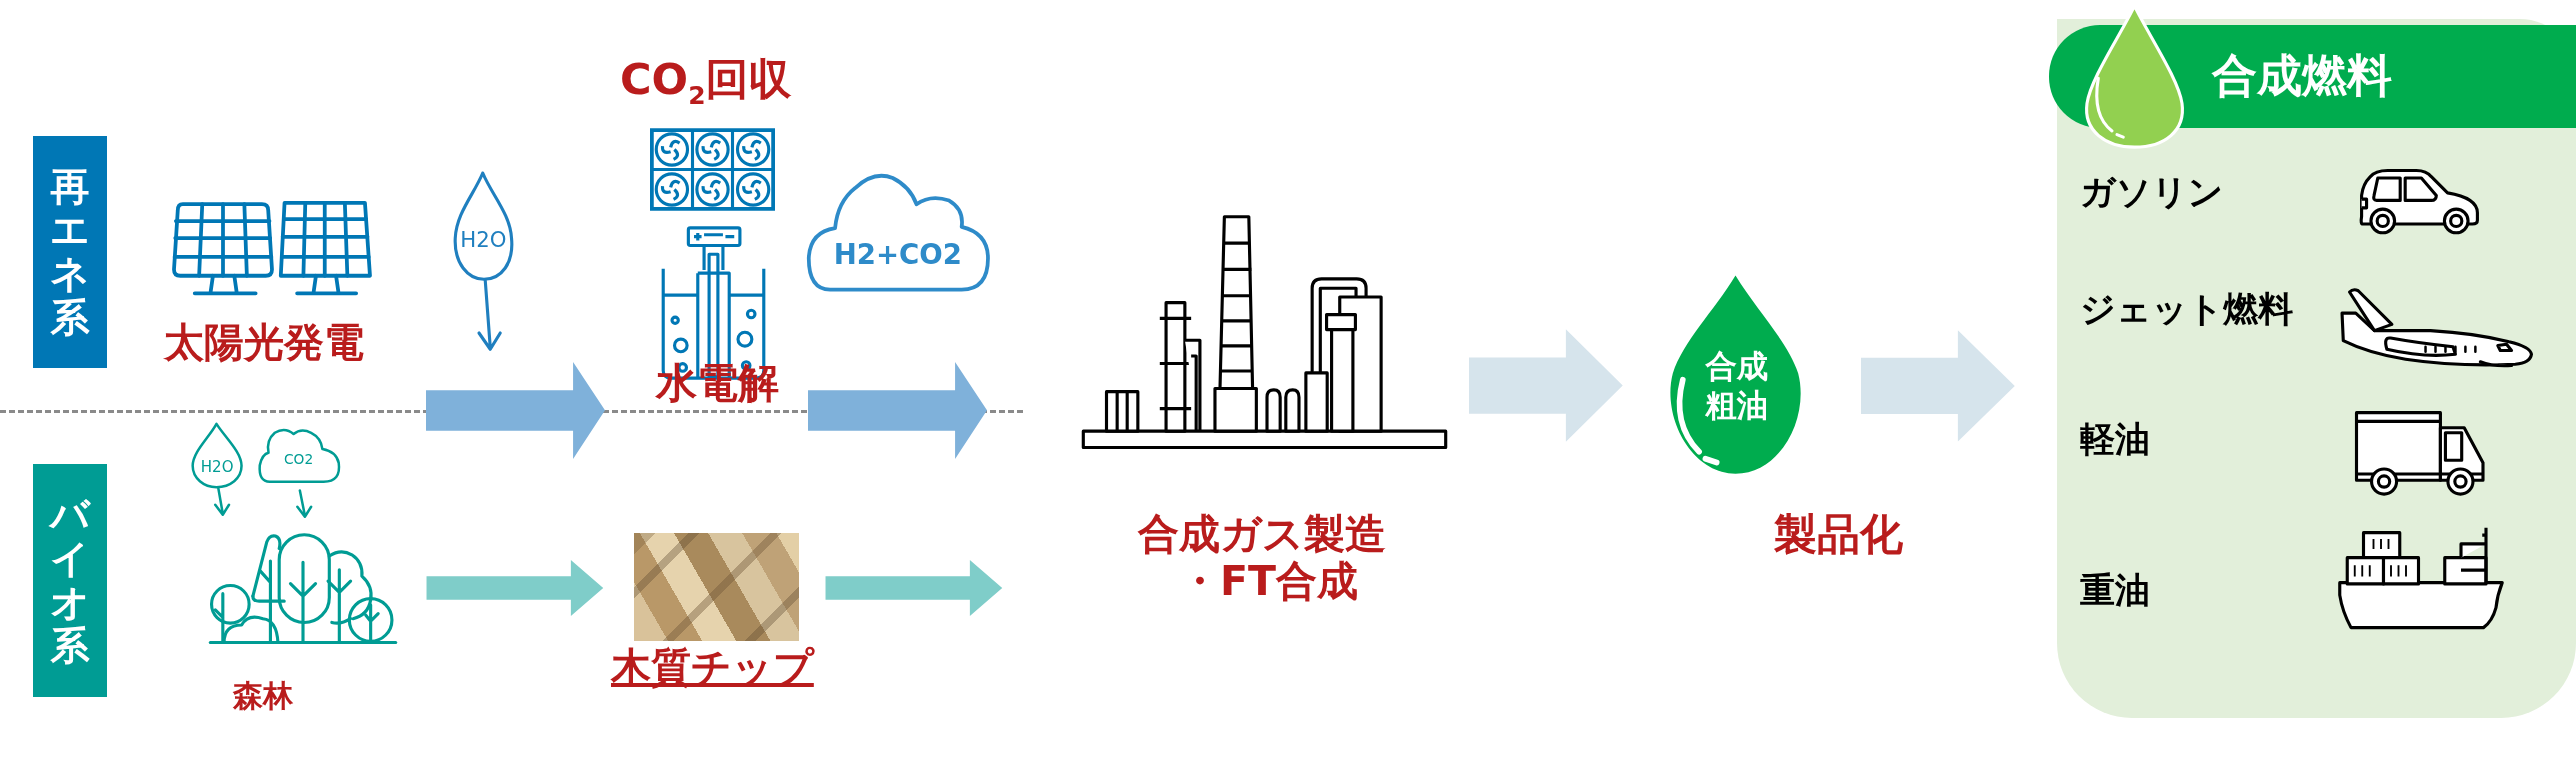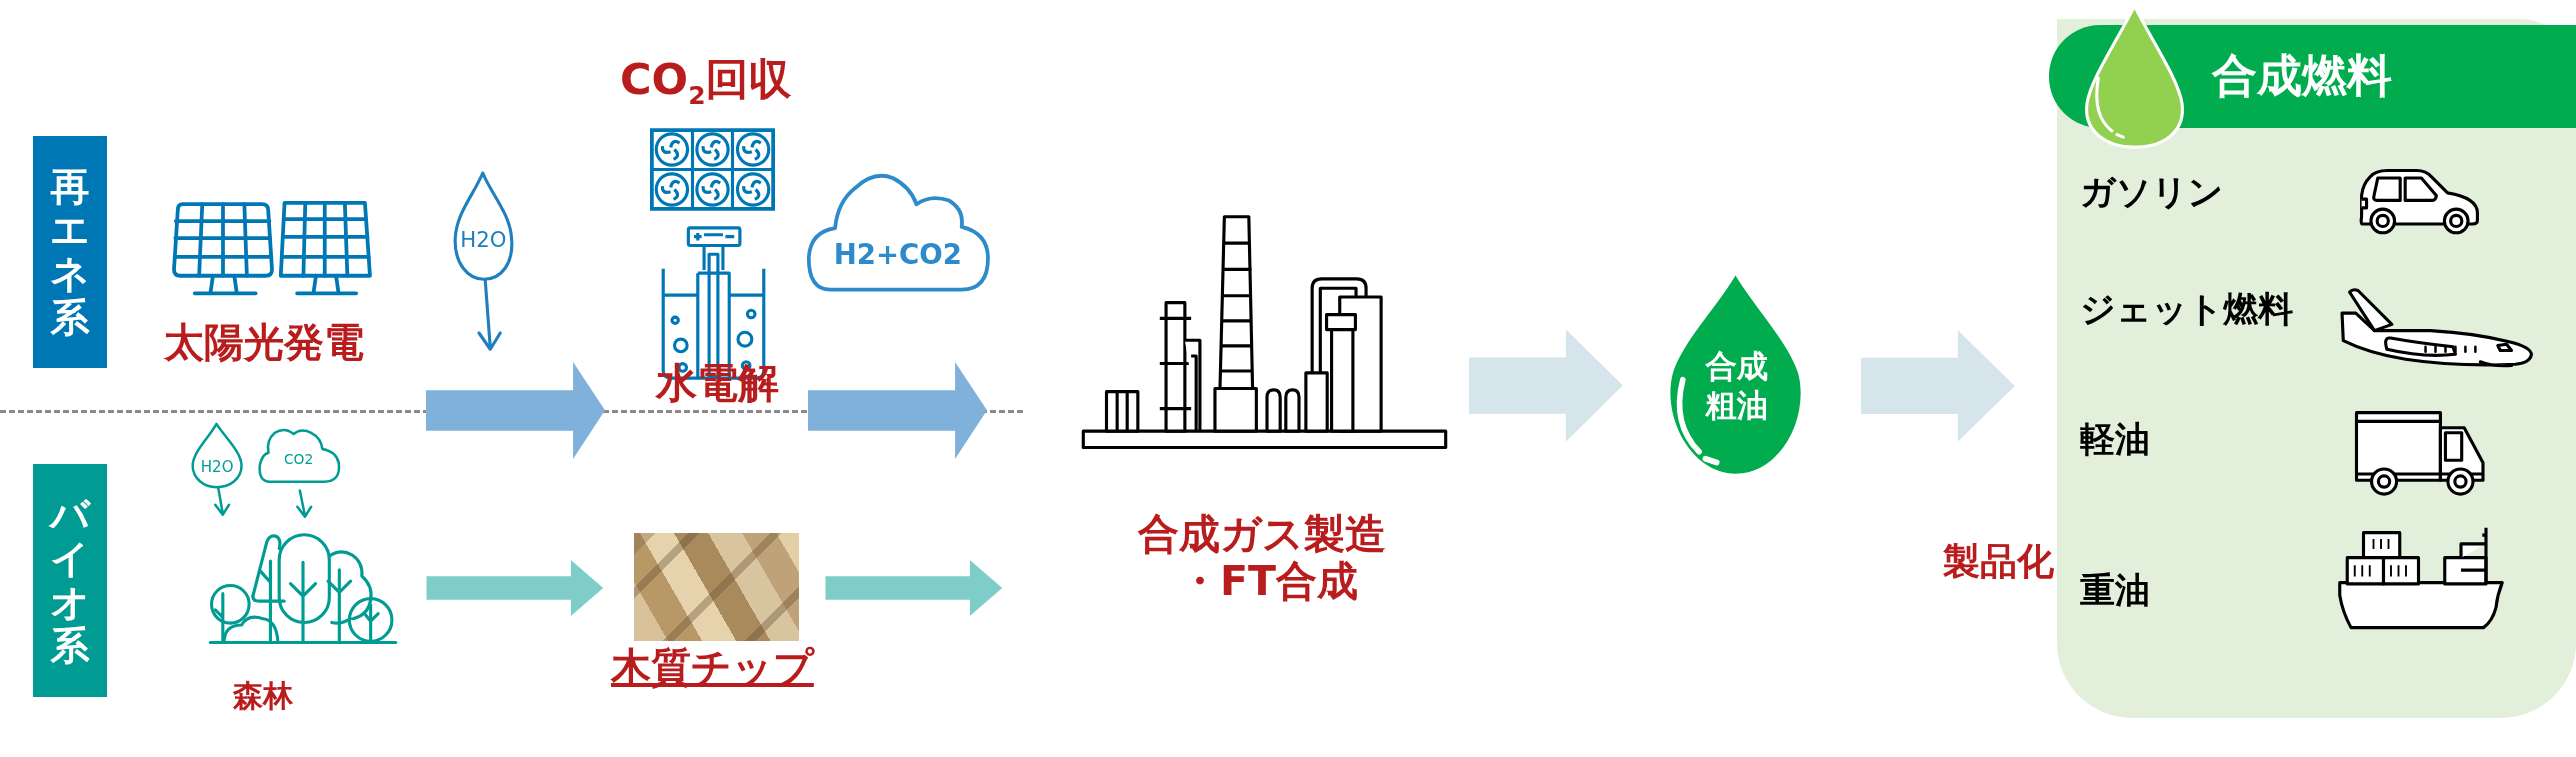--- a/index.html
+++ b/index.html
@@ -215,21 +215,21 @@
   <path d="M114 4 C80 60 30 110 14 160 C-4 230 44 320 114 320 C186 320 232 230 214 160 C198 110 148 60 114 4 Z" fill="#00AC4E"></path>
   <path d="M30 170 Q12 240 56 285" fill="none" stroke="#fff" stroke-width="9" stroke-linecap="round"></path>
   <path d="M66 296 L84 302" fill="none" stroke="#fff" stroke-width="9" stroke-linecap="round"></path>
   <text x="116" y="165" text-anchor="middle" font-size="50" font-weight="bold" fill="#fff" font-family="DejaVu Sans, sans-serif">合成</text>
   <text x="116" y="228" text-anchor="middle" font-size="50" font-weight="bold" fill="#fff" font-family="DejaVu Sans, sans-serif">粗油</text>
 </svg>
 
 <svg style="left:1861px; top:330px;" width="155" height="113" viewBox="0 0 248 180">
   <polygon points="0,44 155,44 155,0 246,89 155,178 155,134 0,134" fill="#D6E4EC"></polygon>
 </svg>
-<div class="lbl" style="left:1943px; top:513px; font-size:37px;margin-top:30px;">製品化</div>
+<div class="lbl" style="left:1774px; top:513px; font-size:43px;">製品化</div>
 
 <div class="panel"></div>
 <div class="header"></div>
 <svg style="left:2082px; top:2.5px;" width="105" height="147" viewBox="0 0 168 234">
   <path d="M84 4 C62 50 14 120 8 160 C2 204 38 230 84 230 C132 230 166 204 160 160 C154 120 106 50 84 4 Z" fill="#92D050" stroke="#fff" stroke-width="5"></path>
   <path d="M26 120 Q16 180 48 204" fill="none" stroke="#fff" stroke-width="5" stroke-linecap="round"></path>
   <path d="M56 210 L66 214" fill="none" stroke="#fff" stroke-width="5" stroke-linecap="round"></path>
 </svg>
 <div class="header-text">合成燃料</div>
 

